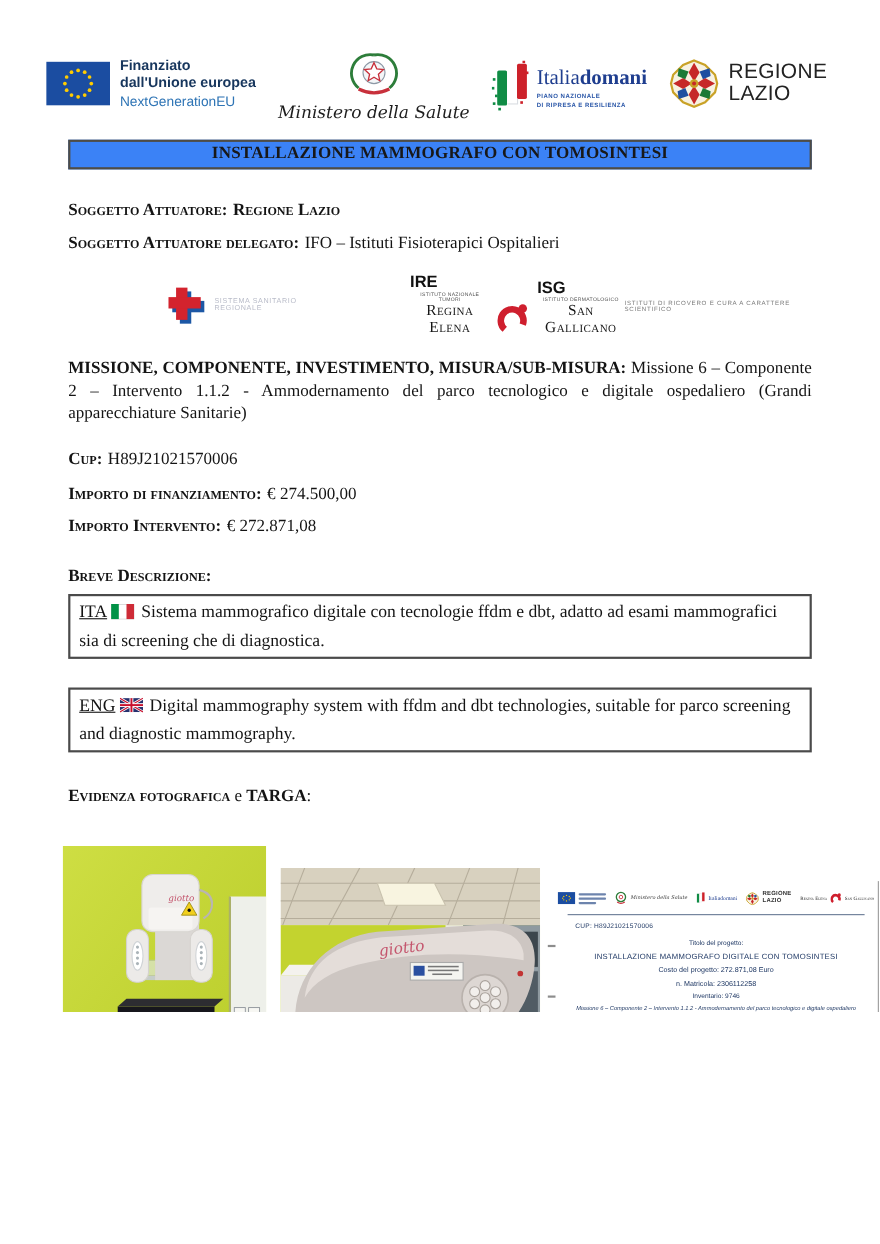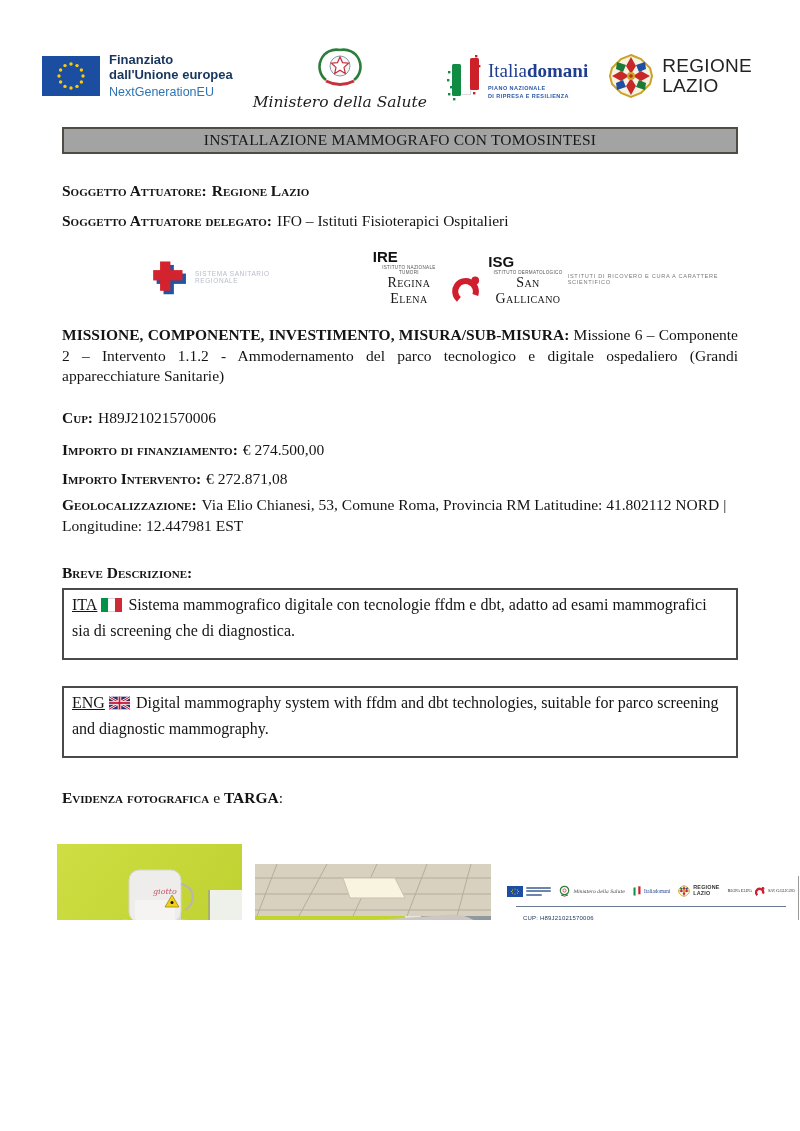--- a/index.html
+++ b/index.html
@@ -16,21 +16,21 @@
   .min-block { display:flex; flex-direction:column; align-items:center; margin-top:2px; }
   .min-name { font-family:"DejaVu Serif",serif; font-style:italic; font-size:15.5px; color:#1d1d1d; white-space:nowrap; margin-top:1px; }
   .ita-block { display:flex; align-items:center; gap:5px; margin-top:8px; }
   .ita-name { font-size:19px; color:#1f3e8f; white-space:nowrap; }
   .ita-name .bold { font-weight:bold; }
   .ita-sub { font-family:"Liberation Sans",sans-serif; font-size:5.5px; font-weight:bold; color:#2b57a8; letter-spacing:.45px; line-height:1.35; margin-top:3px; }
   .lazio-block { display:flex; align-items:center; gap:8px; }
   .lazio-name { font-family:"Liberation Sans",sans-serif; font-size:19px; color:#232323; line-height:1.05; letter-spacing:.3px; }
 
   
-  .banner { margin:13px 62px 0; background:#a3a3a3; border:2px solid #4f4c45; text-align:center; padding:2px 0 3px; font-weight:normal; font-size:15.5px; color:#181818; letter-spacing:.2px; }
+  .banner { margin:13px 62px 0; background:#3b82f6; border:2px solid #4f4c45; text-align:center; padding:2px 0 3px; font-weight:bold; font-size:15.5px; color:#181818; letter-spacing:.2px; }
 
   
   .content { padding:0 62px; }
   p.row { font-size:15.5px; line-height:1.26; }
   .sc { font-variant:small-caps; font-weight:bold;font-family:Liberation Serif, serif; }
   .lbl { margin-right:5px; }
   #soggetto1 { margin-top:27px; }
   #soggetto2 { margin-top:10px; }
 
   
@@ -45,21 +45,21 @@
   .ire-sub { font-family:"Liberation Sans",sans-serif; font-size:4.6px; color:#555; letter-spacing:.3px; }
   .ire-name { font-variant:small-caps; font-size:14px; color:#161616; letter-spacing:.4px; }
   .ire-footer { font-family:"Liberation Sans",sans-serif; font-size:5.6px; color:#7a7a7a; letter-spacing:.7px; margin-top:4px; }
 
   #missione { margin-top:12px; text-align:justify; line-height:1.33; }
   #cup { margin-top:21px; }
   #imp1 { margin-top:13px; }
   #imp2 { margin-top:9px; }
   #geo  { margin-top:7px; line-height:1.33; }
   #breve { margin-top:26px; }
-  .desc-box { margin:6px 62px 0; border:2px solid #4a4a4a; padding:3px 8px 15px; font-size:16px; line-height:1.5; }
+  .desc-box { margin:6px 62px 0; border:2px solid #4a4a4a; padding:3px 8px 2px; font-size:16px; line-height:1.5; }
   #eng-box { margin-top:26px; }
   #evidenza { margin-top:30px; }
   .lang { text-decoration:underline; }
   .flag { display:inline-block; vertical-align:-2px; margin:0 6px 0 4px; }
 
   
   .photo-row { margin-top:36px; margin-left:57px; display:flex; align-items:flex-start; }
   .photo1 { width:185px; height:239px; flex:none; }
   .photo2 { width:236px; height:177px; flex:none; margin-top:20px; margin-left:13px; }
 
@@ -233,23 +233,20 @@
     </p>
 
     <p class="row" id="imp1">
       <span class="sc lbl">Importo di finanziamento:</span><span>€ 274.500,00</span>
     </p>
 
     <p class="row" id="imp2">
       <span class="sc lbl">Importo Intervento:</span><span>€ 272.871,08</span>
     </p>
 
-    <p class="row" id="geo">
-      <span class="sc lbl">Geolocalizzazione:</span><span>Via Elio Chianesi, 53, Comune Roma, Provincia RM Latitudine: 41.802112 NORD | Longitudine: 12.447981 EST</span>
-    </p>
 
     <p class="row" id="breve">
       <span class="sc">Breve Descrizione:</span>
     </p>
   </div>
 
   <div class="desc-box" id="ita-box">
     <span class="lang">ITA</span><span class="flag"><svg width="21" height="14" viewBox="0 0 21 14">
           <rect width="21" height="14" fill="#fff" stroke="#999" stroke-width="0.8"></rect>
           <rect width="7" height="14" fill="#009246"></rect>

